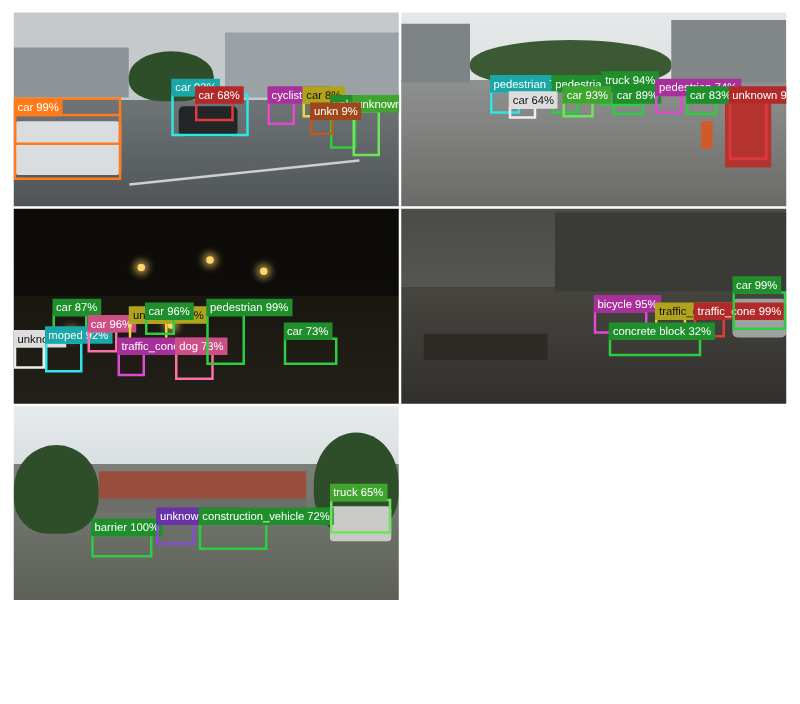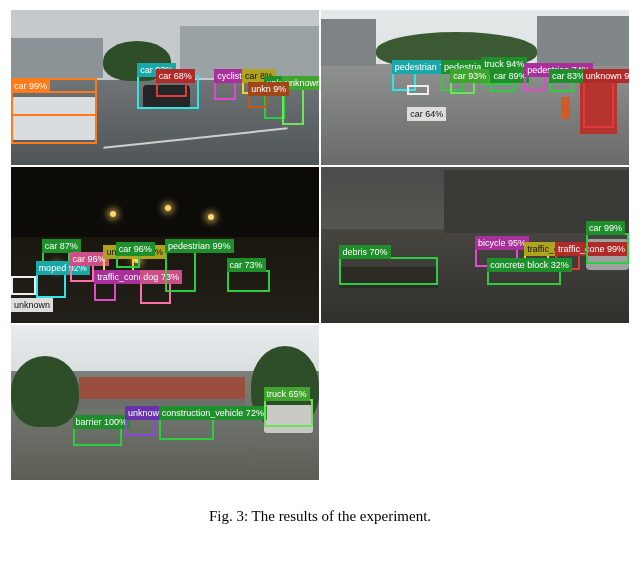--- a/index.html
+++ b/index.html
@@ -54,21 +54,21 @@
   }
   .bbox.orange { border-color:#ff7a1a; } .tag.orange { background:#ff7a1a; }
   .bbox.cyan   { border-color:#2fe6e6; } .tag.cyan   { background:#1aa7a7; }
   .bbox.green  { border-color:#2ecc40; } .tag.green  { background:#1e8f2b; }
   .bbox.lgreen { border-color:#6fe35b; } .tag.lgreen { background:#3fa52e; }
   .bbox.red    { border-color:#e03a3a; } .tag.red    { background:#b12a2a; }
   .bbox.yellow { border-color:#e8d537; } .tag.yellow { background:#b0a31d; color:#111;}
   .bbox.magenta{ border-color:#e049d0; } .tag.magenta{ background:#a8309b; }
   .bbox.purple { border-color:#8a4ad8; } .tag.purple { background:#6832a8; }
   .bbox.pink   { border-color:#ff6fa8; } .tag.pink   { background:#cc4f85; }
-  .bbox.white  { border-color:#eeeeee; } .tag.white  { background:#dddddd; color:#111;margin-top:34px;}
+  .bbox.white  { border-color:#eeeeee; } .tag.white  { background:#dddddd; color:#111;}
   .bbox.dkorange{border-color:#c2581c;} .tag.dkorange{background:#a0471a;}
 
   .caption {
     text-align: center;
     font-size: 15px;
     margin-top: 28px;
     color: #000;
   }
   
   .car-body { position:absolute; background:#d9dde0; border-radius:4px; }
@@ -188,23 +188,20 @@
         </div>
         <div class="bbox green" style="left: 70%; top: 66%; width: 14%; height: 14%;">
           <div class="tag green">car 73%</div>
         </div>
       </div>
 
     <div class="panel p3">
       <div class="bldg block" style="left:40%;top:2%;width:60%;height:40%;background:#3a3a37;"></div>
       <div class="car-body" style="left:86%;top:46%;width:14%;height:20%;background:#9da1a0;"></div>
       <div class="block" style="left:6%;top:64%;width:32%;height:14%;background:#2c2b26;"></div>
-    <div class="bbox green" style="left: 6%; top: 58%; width: 32%; height: 18%;">
-          <div class="tag green">debris 70%</div>
-        </div>
         <div class="bbox magenta" style="left: 50%; top: 52%; width: 14%; height: 12%;">
           <div class="tag magenta">bicycle 95%</div>
         </div>
         <div class="bbox yellow" style="left: 66%; top: 56%; width: 8%; height: 10%;">
           <div class="tag yellow">traffic_cone 99%</div>
         </div>
         <div class="bbox red" style="left: 76%; top: 56%; width: 8%; height: 10%;">
           <div class="tag red">traffic_cone 99%</div>
         </div>
         <div class="bbox green" style="left: 54%; top: 66%; width: 24%; height: 10%;">
@@ -231,16 +228,13 @@
         <div class="bbox green" style="left: 48%; top: 60%; width: 18%; height: 14%; text-align: center;">
           <div class="tag green">construction_vehicle 72%</div>
         </div>
         <div class="bbox lgreen" style="left: 82%; top: 48%; width: 16%; height: 18%;">
           <div class="tag lgreen">truck 65%</div>
         </div>
       </div>
 
   </div>
 
-  <div class="caption">
-    <span>Fig. 3:</span><span> The results of the experiment.</span>
-  </div>
 </div>
 
 </body></html>

